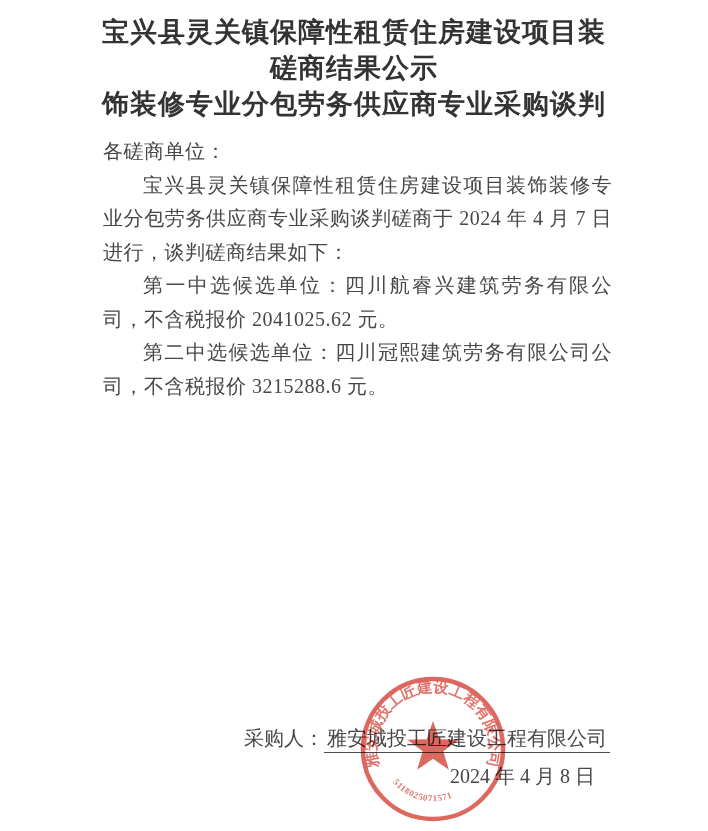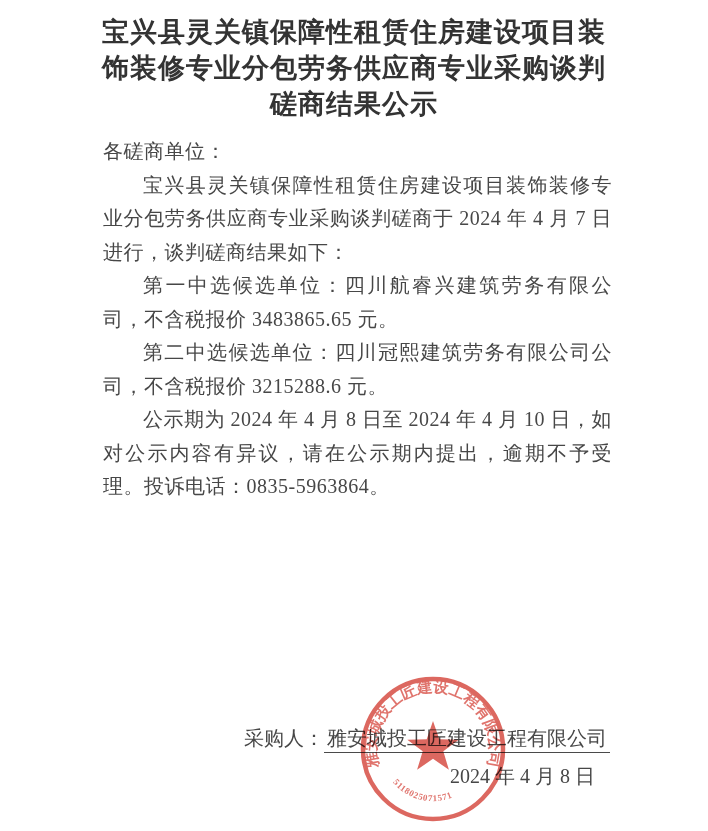--- a/index.html
+++ b/index.html
@@ -61,30 +61,29 @@
     font-weight: bold;
   }
 </style>
 </head>
 <body>
 
 <div class="page">
 
   <div class="title">
     <div>宝兴县灵关镇保障性租赁住房建设项目装</div>
+    <div>磋商结果公示</div>
     <div>饰装修专业分包劳务供应商专业采购谈判</div>
-    <div>磋商结果公示</div>
   </div>
 
   <div class="content">
     <p class="salutation">各磋商单位：</p>
     <p>宝兴县灵关镇保障性租赁住房建设项目装饰装修专业分包劳务供应商专业采购谈判磋商于 2024 年 4 月 7 日进行，谈判磋商结果如下：</p>
-    <p>第一中选候选单位：四川航睿兴建筑劳务有限公司，不含税报价 3483865.65 元。</p>
+    <p>第一中选候选单位：四川航睿兴建筑劳务有限公司，不含税报价 2041025.62 元。</p>
     <p>第二中选候选单位：四川冠熙建筑劳务有限公司公司，不含税报价 3215288.6 元。</p>
-    <p>公示期为 2024 年 4 月 8 日至 2024 年 4 月 10 日，如对公示内容有异议，请在公示期内提出，逾期不予受理。投诉电话：0835-5963864。</p>
   </div>
 
   <div class="signature">
     <div><span>采购人：</span><span class="underlined">雅安城投工匠建设工程有限公司</span></div>
     <div class="date-line">2024 年 4 月 8 日</div>
   </div>
 
   <svg class="seal" viewBox="0 0 150 150" aria-hidden="true">
     <circle cx="75" cy="75" r="70" fill="none" stroke-width="4.5" stroke="#d8534a"></circle>
     <path id="sealTopArc" d="M 21.4,94.5 A 57,57 0 1 1 128.6,94.5" fill="none"></path>

